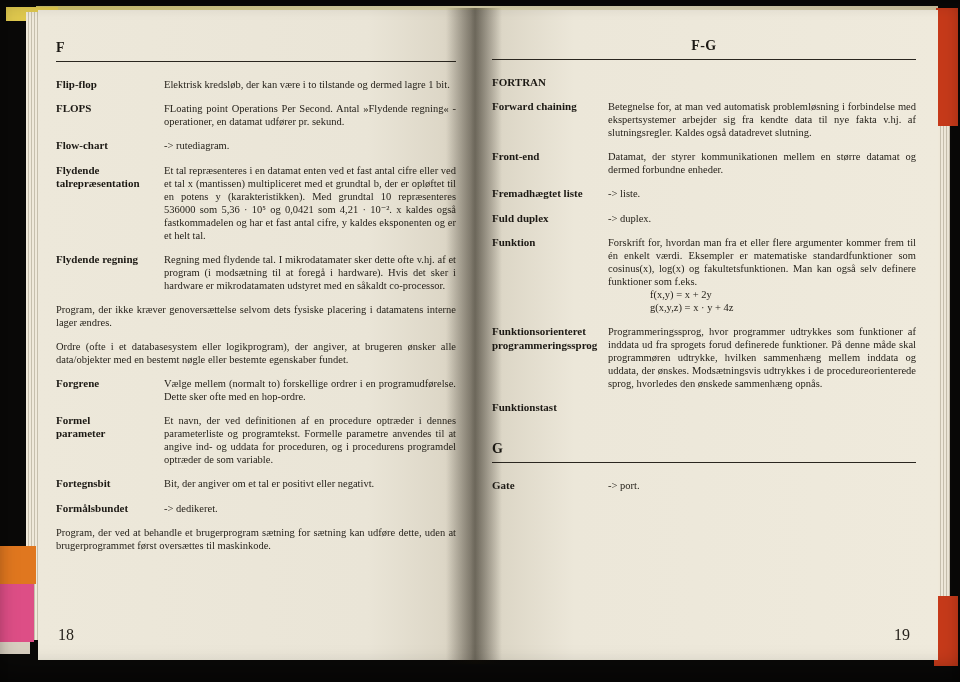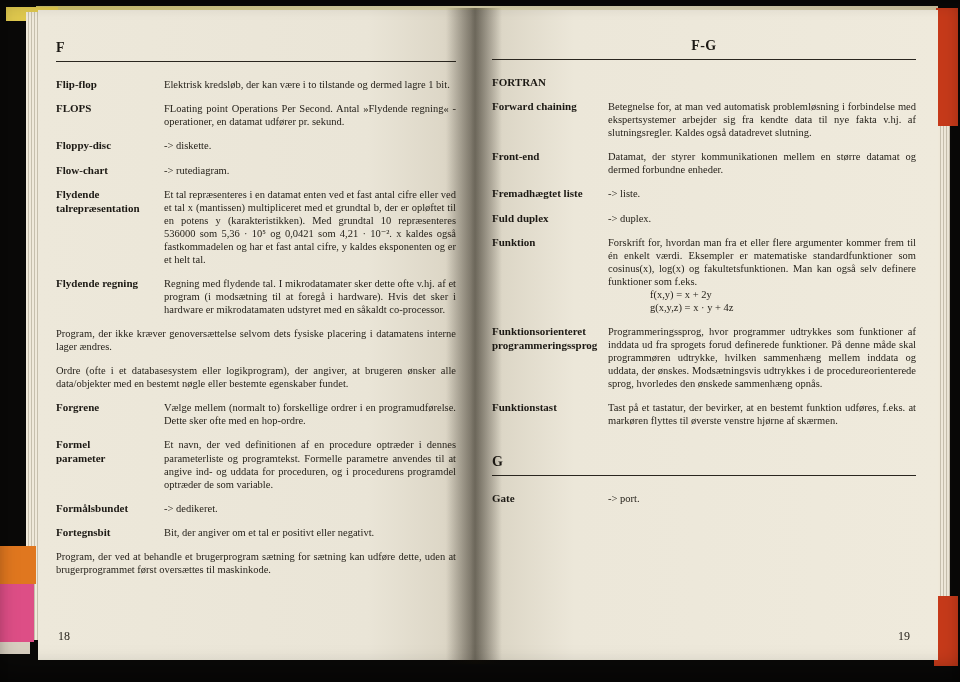--- a/index.html
+++ b/index.html
@@ -44,21 +44,21 @@
   }
   .page-right .term { width:116px; }
   .definition {
     flex:1; font-size:10.5px; line-height:1.24; text-align:justify;
     white-space:pre-line; color:#27231c;
   }
   .section-header {
     font-weight:bold; font-size:14px; color:#1c1914;
     border-bottom:1px solid #2a261f; padding-bottom:5px; margin:26px 0 16px 0;
   }
-  .page-number { position:absolute; bottom:16px; font-size:12px; color:#27231c; }
+  .page-number { position:absolute; bottom:16px; font-size:16px; color:#27231c; }
   .pn-left { left:20px; }
   .pn-right { right:28px;margin-left:48px; }
 
   
   .strip { position:absolute; z-index:1; }
   .edge-top-line { left:36px; top:6px; width:902px; height:5px;
     background:linear-gradient(to right,#cbbe66,#d6cfa2 35%,#d9d2b4 70%,#cdc3a0); }
   .edge-yellow-top { left:6px; top:7px; width:52px; height:14px; background:#dfc84e; }
   .edge-pages-left { left:26px; top:12px; width:12px; height:628px;
     background:repeating-linear-gradient(to right,#efe9da 0 2px,#c6bfad 2px 3px); }
@@ -94,24 +94,20 @@
         <div class="entry">
           <div class="term">Flip-flop</div>
           <div class="definition">Elektrisk kredsløb, der kan være i to tilstande og dermed lagre 1 bit.</div>
         </div>
 
         <div class="entry">
           <div class="term">FLOPS</div>
           <div class="definition">FLoating point Operations Per Second. Antal »Flydende regning« - operationer, en datamat udfører pr. sekund.</div>
         </div>
 
-        <div class="entry">
-          <div class="term">Floppy-disc</div>
-          <div class="definition">-&gt; diskette.</div>
-        </div>
 
         <div class="entry">
           <div class="term">Flow-chart</div>
           <div class="definition">-&gt; rutediagram.</div>
         </div>
 
         <div class="entry">
           <div class="term">Flydende talrepræsentation</div>
           <div class="definition">Et tal repræsenteres i en datamat enten ved et fast antal cifre eller ved et tal x (mantissen) multipliceret med et grundtal b, der er opløftet til en potens y (karakteristikken). Med grundtal 10 repræsenteres 536000 som 5,36 · 10⁵ og 0,0421 som 4,21 · 10⁻². x kaldes også fastkommadelen og har et fast antal cifre, y kaldes eksponenten og er et helt tal.</div>
         </div>
@@ -133,27 +129,27 @@
           <div class="term">Forgrene</div>
           <div class="definition">Vælge mellem (normalt to) forskellige ordrer i en programudførelse. Dette sker ofte med en hop-ordre.</div>
         </div>
 
         <div class="entry">
           <div class="term">Formel parameter</div>
           <div class="definition">Et navn, der ved definitionen af en procedure optræder i dennes parameterliste og programtekst. Formelle parametre anvendes til at angive ind- og uddata for proceduren, og i procedurens programdel optræder de som variable.</div>
         </div>
 
         <div class="entry">
+          <div class="term">Fortegnsbit</div>
+          <div class="definition">Bit, der angiver om et tal er positivt eller negativt.</div>
+        </div>
+
+        <div class="entry">
           <div class="term">Formålsbundet</div>
           <div class="definition">-&gt; dedikeret.</div>
-        </div>
-
-        <div class="entry">
-          <div class="term">Fortegnsbit</div>
-          <div class="definition">Bit, der angiver om et tal er positivt eller negativt.</div>
         </div>
 
         <div class="entry">
           <div class="definition">Program, der ved at behandle et brugerprogram sætning for sætning kan udføre dette, uden at brugerprogrammet først oversættes til maskinkode.</div>
         </div>
       </div>
     <div class="page-number pn-left">18</div>
   </div>
 
   <div class="page page-right">
@@ -193,21 +189,20 @@
 &nbsp;&nbsp;&nbsp;&nbsp;&nbsp;&nbsp;&nbsp;&nbsp;&nbsp;&nbsp;&nbsp;&nbsp;&nbsp;&nbsp;&nbsp;&nbsp;g(x,y,z) = x · y + 4z</div>
         </div>
 
         <div class="entry">
           <div class="term">Funktionsorienteret programmeringssprog</div>
           <div class="definition">Programmeringssprog, hvor programmer udtrykkes som funktioner af inddata ud fra sprogets forud definerede funktioner. På denne måde skal programmøren udtrykke, hvilken sammenhæng mellem inddata og uddata, der ønskes. Modsætningsvis udtrykkes i de procedureorienterede sprog, hvorledes den ønskede sammenhæng opnås.</div>
         </div>
 
         <div class="entry">
           <div class="term">Funktionstast</div>
-          <div class="definition">Tast på et tastatur, der bevirker, at en bestemt funktion udføres, f.eks. at markøren flyttes til øverste venstre hjørne af skærmen.</div>
         </div>
       </div>
     <div class="section-header">
       <span>G</span>
     </div>
     <div class="entries">
 
         <div class="entry">
           <div class="term">Gate</div>
           <div class="definition">-&gt; port.</div>

